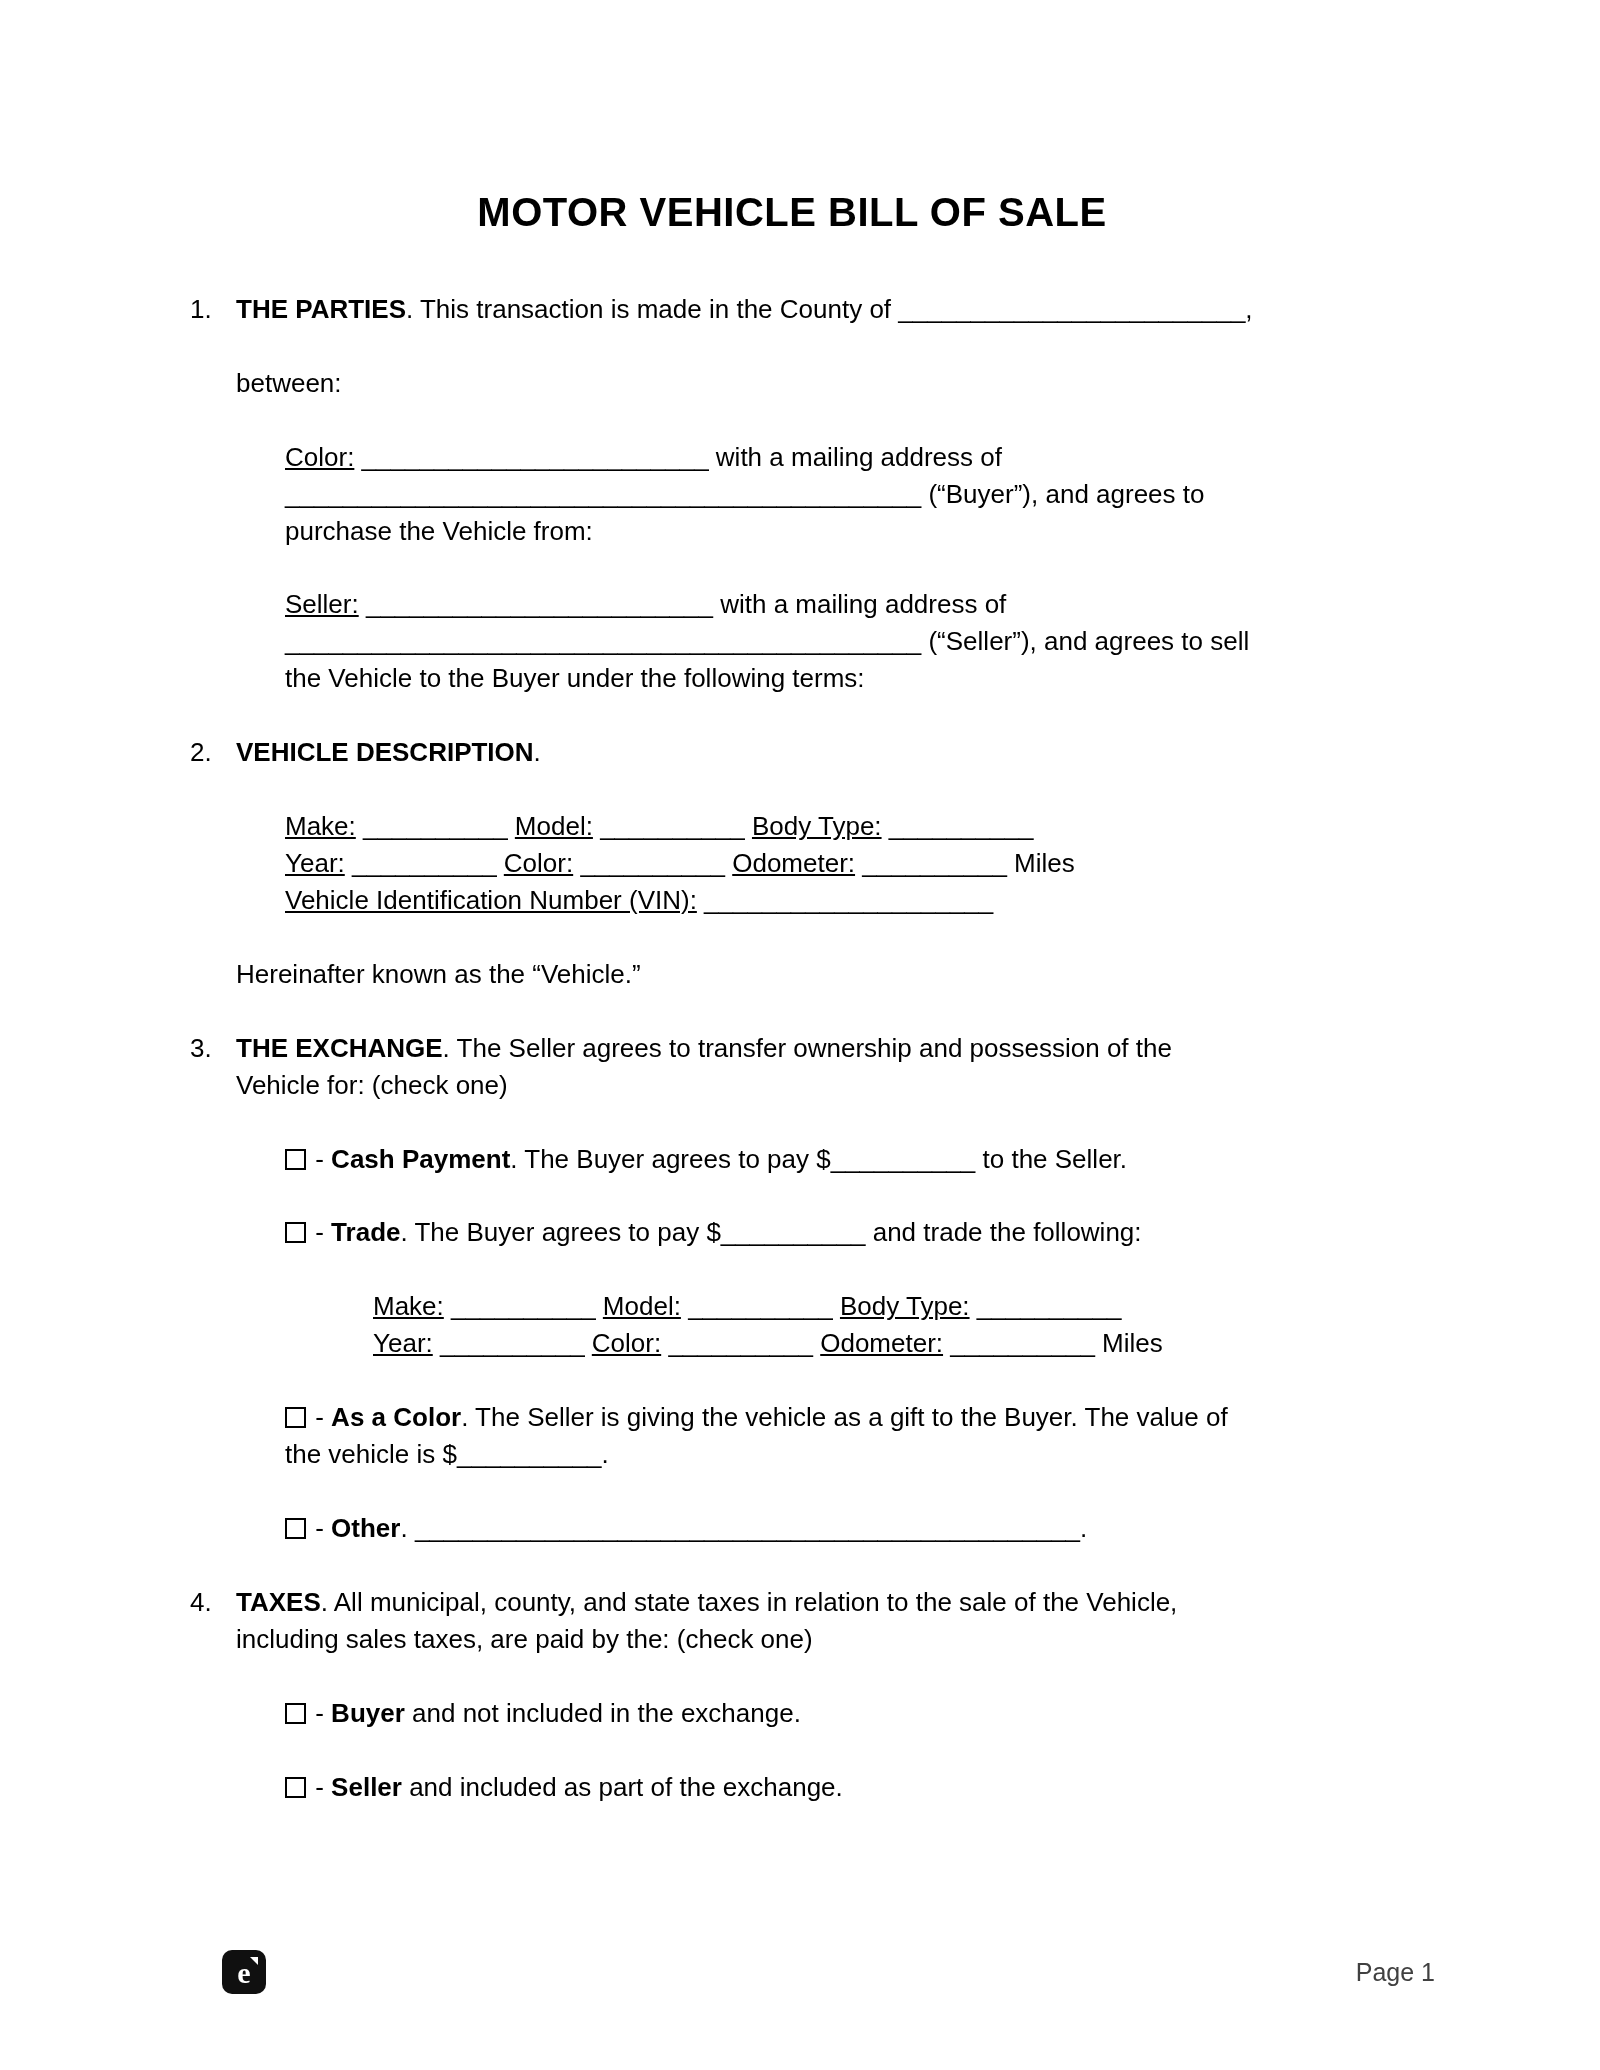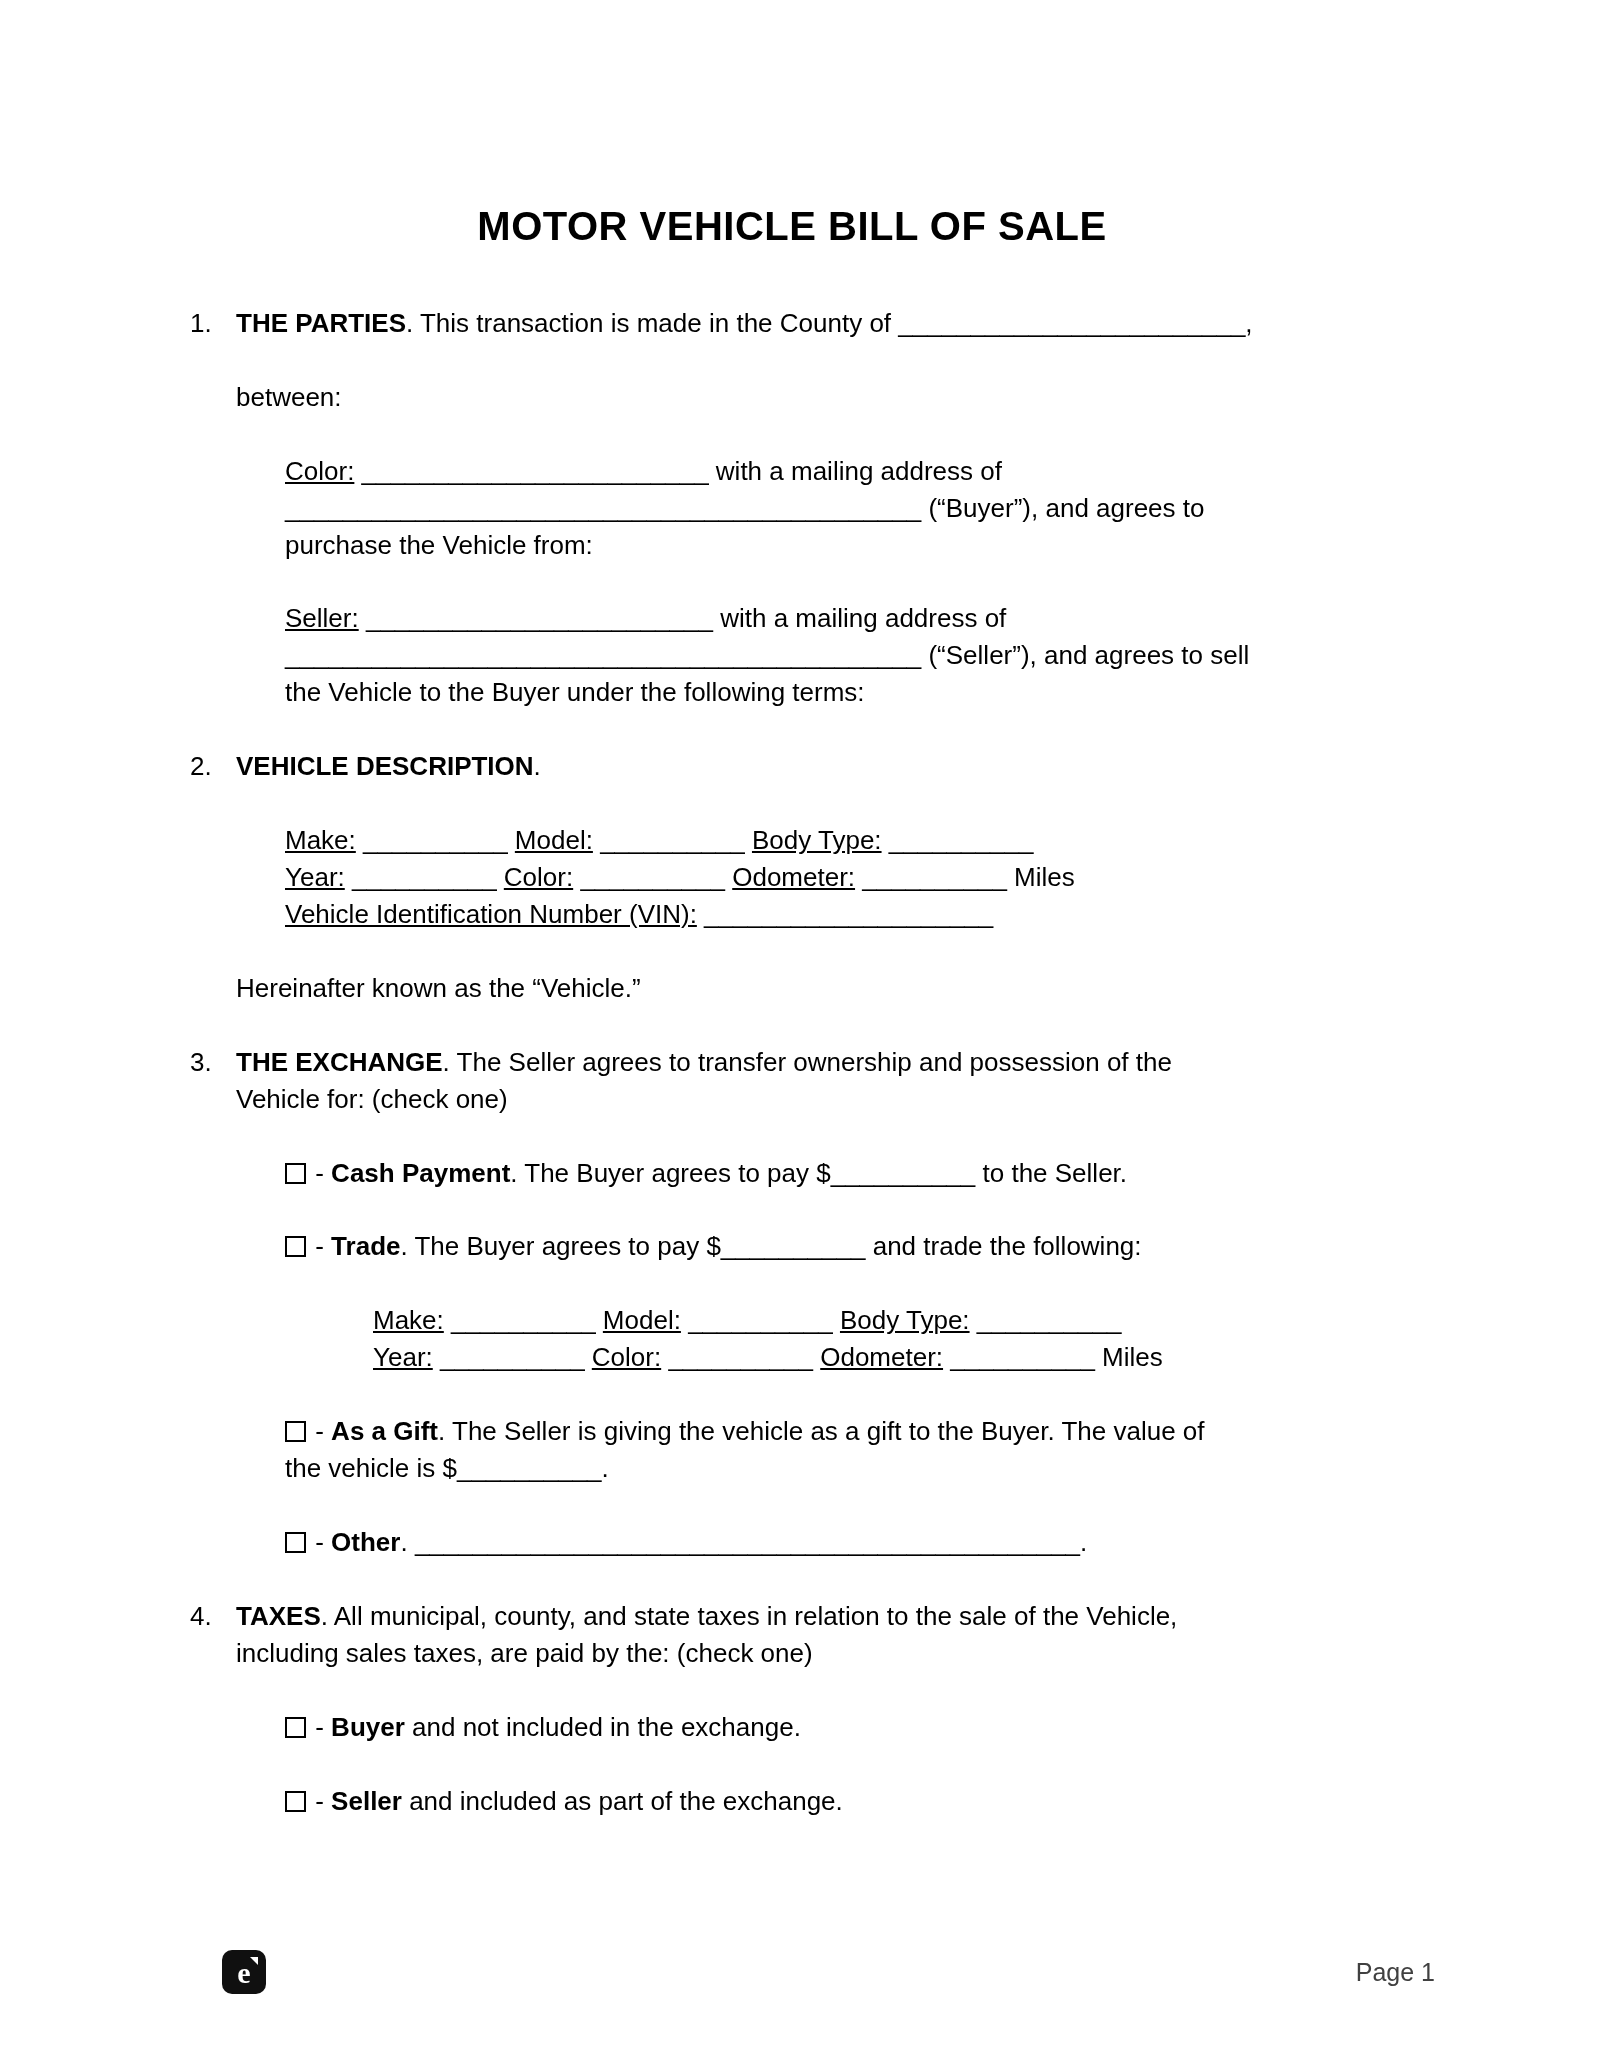--- a/index.html
+++ b/index.html
@@ -7,21 +7,21 @@
   body {
     width: 1600px; height: 2070px;
     background: #ffffff;
     color: #000;
     font-family: "Liberation Sans", sans-serif;
     position: relative;
     overflow: hidden;
   }
   .page {
     position: absolute;
-    left: 190px; top: 164px;
+    left: 190px; top: 150px;
     width: 1204px;
   }
   .title {
     font-size: 40px;
     font-weight: bold;
     text-align: center;
     margin: 40px 0 56px 0;
     letter-spacing: 0.5px;
   }
   .section { display: flex; }
@@ -117,21 +117,21 @@
 
       <p class="para indent1"><span class="checkbox"></span><span><span> - </span><span class="b">Cash Payment</span><span>. The Buyer agrees to pay $__________ to the Seller.</span></span></p>
 
       <p class="para indent1"><span class="checkbox"></span><span><span> - </span><span class="b">Trade</span><span>. The Buyer agrees to pay $__________ and trade the following:</span></span></p>
 
       <div class="group indent2">
         <p class="row"><span class="u">Make:</span><span> __________ </span><span class="u">Model:</span><span> __________ </span><span class="u">Body Type:</span><span> __________</span></p>
         <p class="row"><span class="u">Year:</span><span> __________ </span><span class="u">Color:</span><span> __________ </span><span class="u">Odometer:</span><span> __________ Miles</span></p>
       </div>
 
-      <p class="para indent1"><span class="checkbox"></span><span><span> - </span><span class="b">As a Gift</span><span>. The Seller is giving the vehicle as a gift to the Buyer. The value of</span><br><span>the vehicle is $__________.</span></span></p>
+      <p class="para indent1"><span class="checkbox"></span><span><span> - </span><span class="b">As a Color</span><span>. The Seller is giving the vehicle as a gift to the Buyer. The value of</span><br><span>the vehicle is $__________.</span></span></p>
 
       <p class="para indent1"><span class="checkbox"></span><span><span> - </span><span class="b">Other</span><span>. ______________________________________________.</span></span></p>
 
     </div>
   </div>
 
   <div class="section">
     <div class="num">4.</div>
     <div class="body">
       <p class="para"><span class="b">TAXES</span><span>. All municipal, county, and state taxes in relation to the sale of the Vehicle,</span><br><span>including sales taxes, are paid by the: (check one)</span></p>

